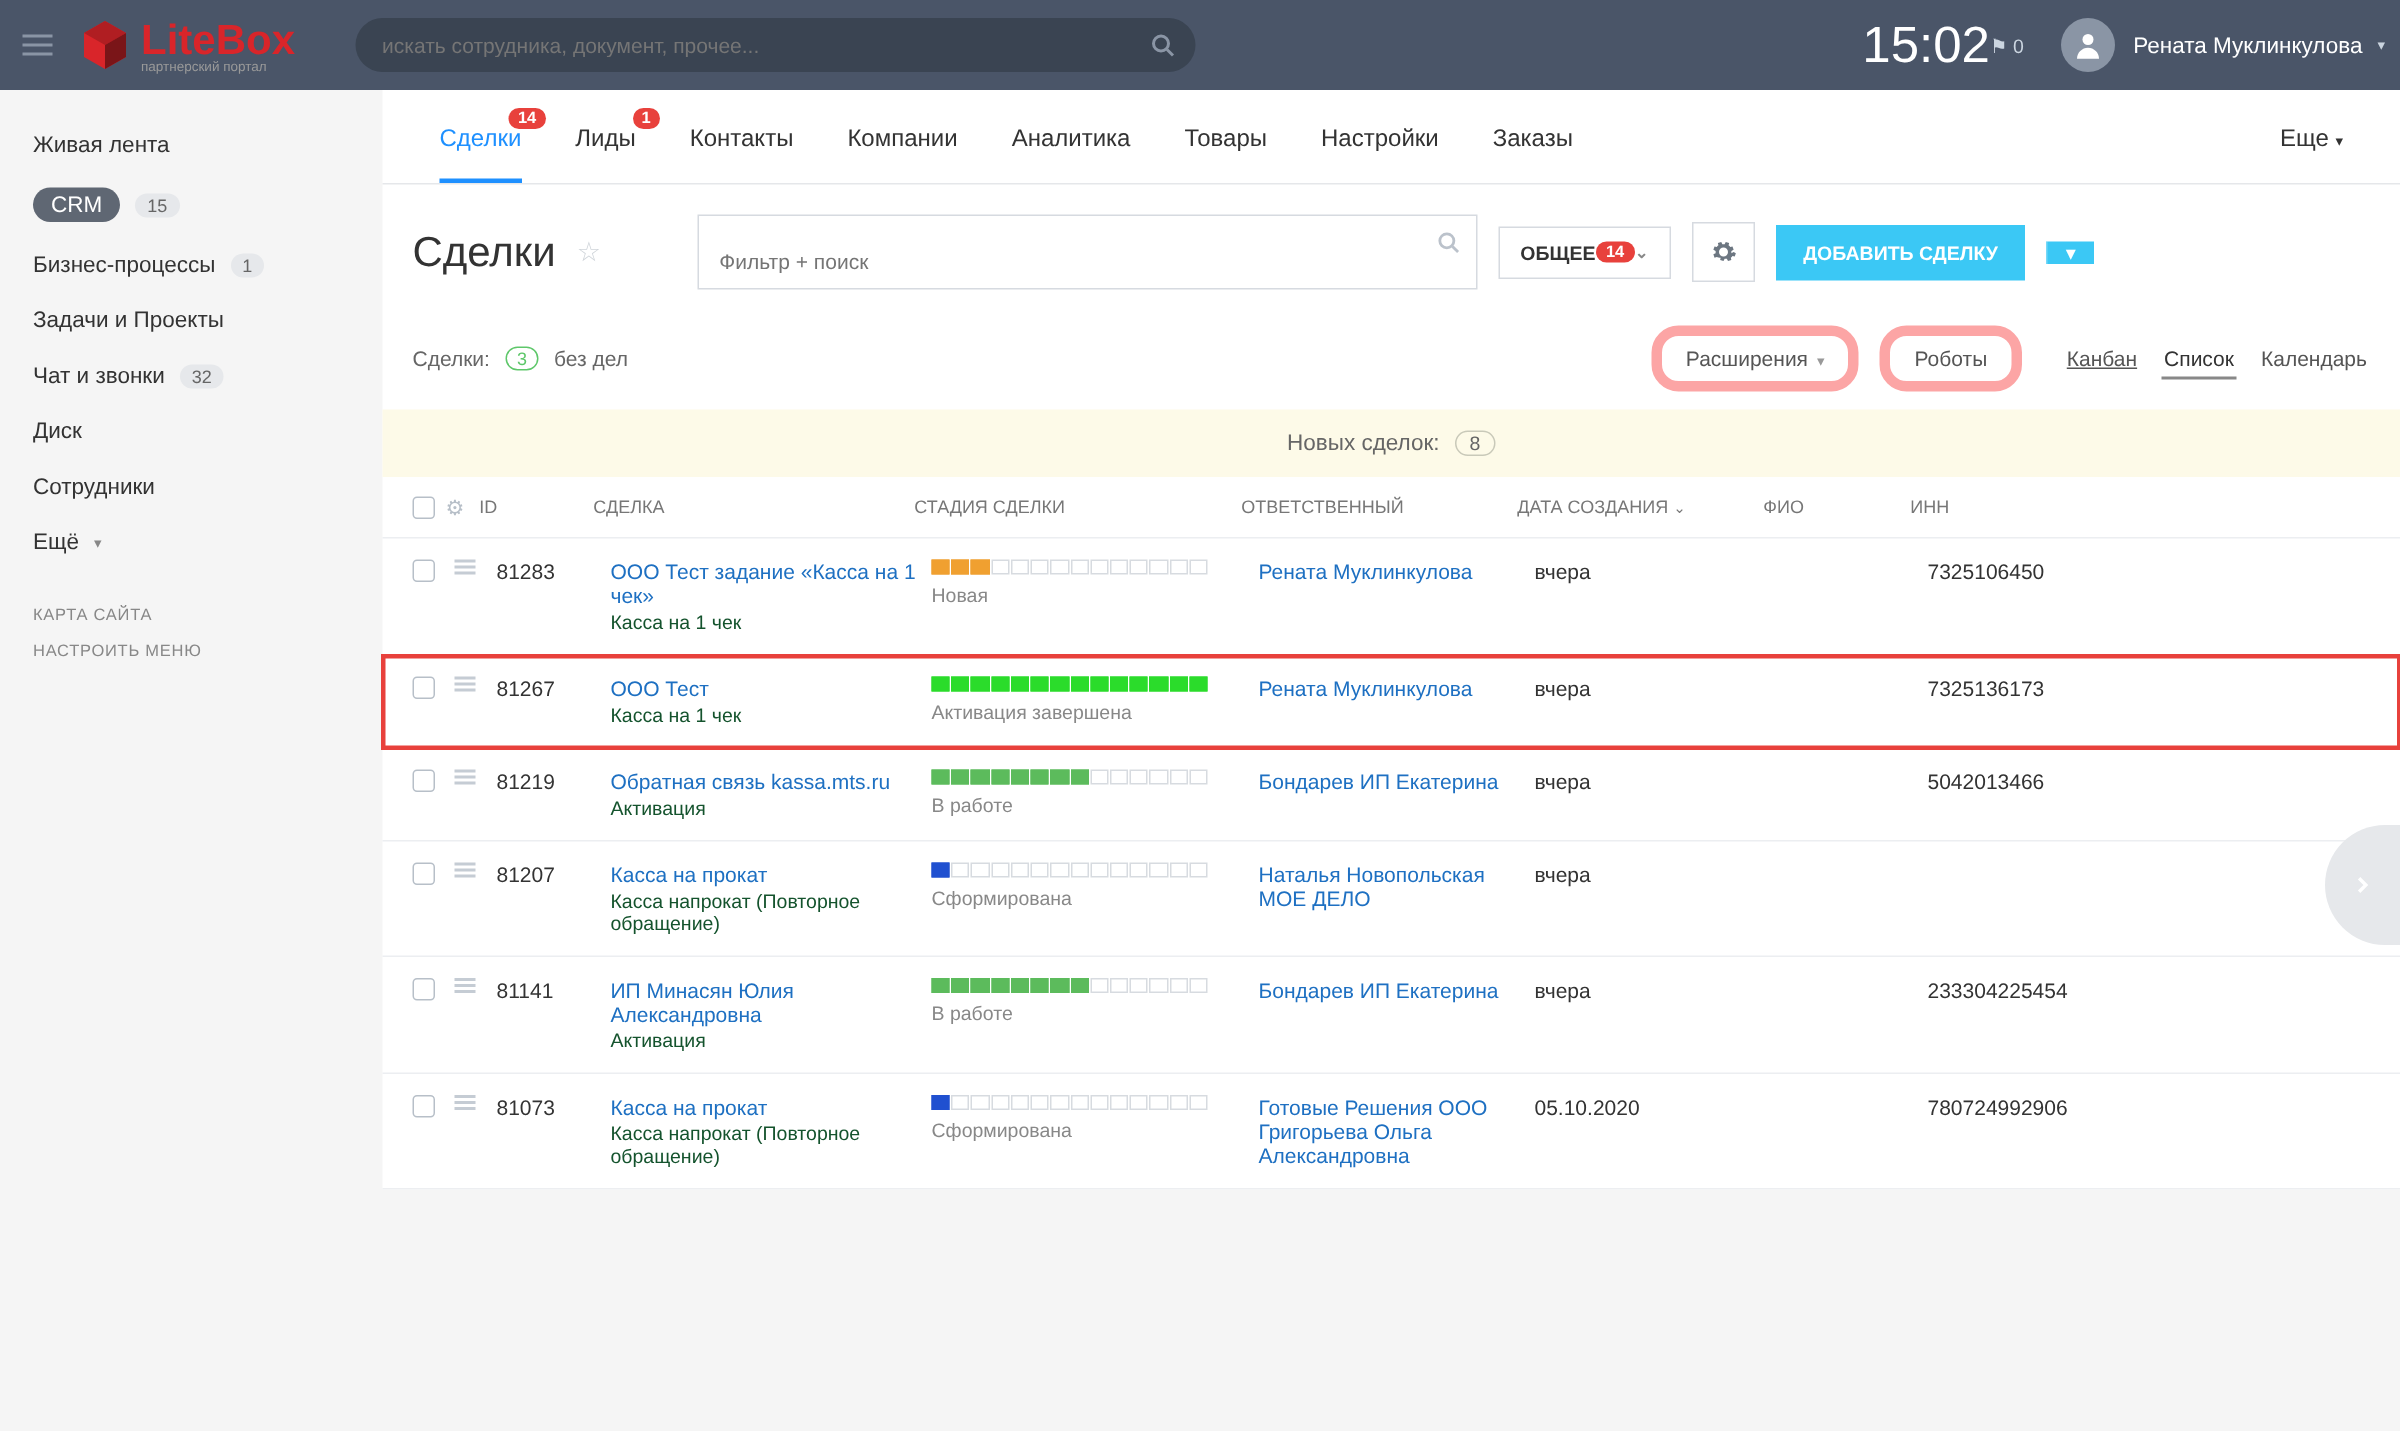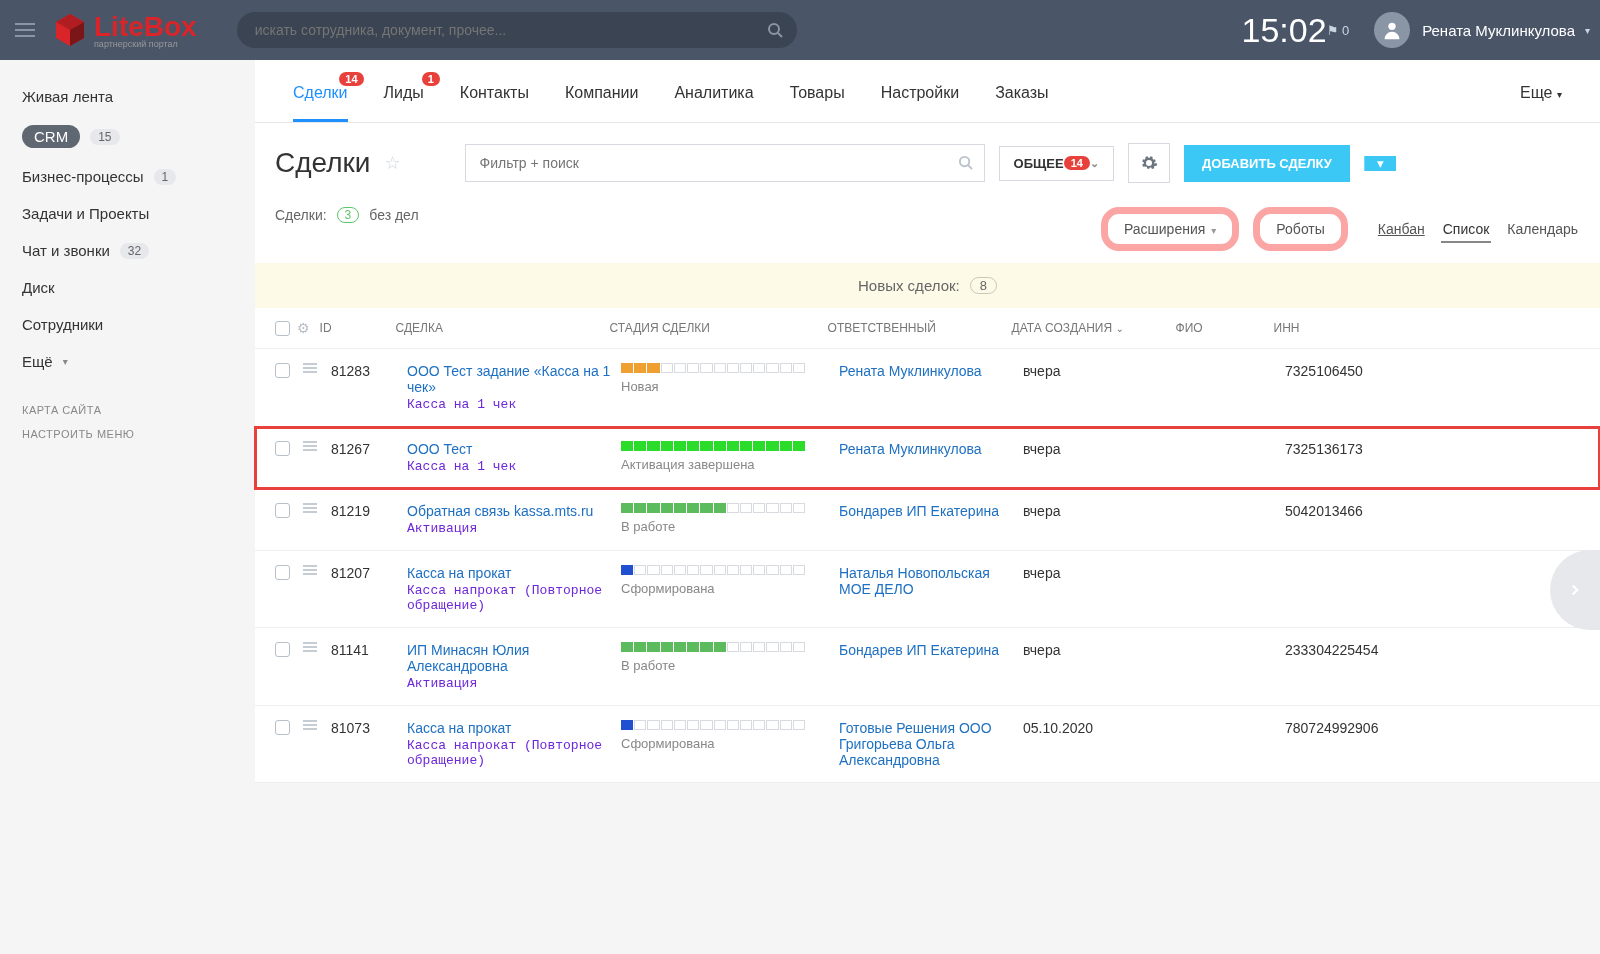--- a/index.html
+++ b/index.html
@@ -32,29 +32,29 @@
 .tabs { display: flex; border-bottom: 1px solid #e5e7ea; padding: 0 20px; align-items: center; }
 .tab { padding: 24px 18px 20px; font-size: 16px; color: #333; cursor: pointer; position: relative; }
 .tab.active { color: #1e90ff; }
 .tab.active::after { content: ""; position: absolute; bottom: 0; left: 18px; right: 18px; height: 3px; background: #1e90ff; }
 .tab .tbadge { position: absolute; top: 12px; right: 2px; background: #e8413c; color: #fff; border-radius: 9px; font-size: 11px; padding: 1px 6px; font-weight: bold; }
 
 .titlebar { display: flex; align-items: center; padding: 20px 20px 12px; gap: 14px; }
 .page-title { font-size: 28px; font-weight: 300; color: #333; }
 .star { color: #d0d5da; font-size: 18px; }
 .filter-box { flex: 1; max-width: 520px; position: relative; margin-left: 50px; }
-.filter-box input { width: 100%; border: 1px solid #d6dae0; padding: 10px 36px 10px 14px; font-size: 14px; color: #999; background: #fff; }
+.filter-box input { width: 100%; border: 1px solid #d6dae0; padding: 22px 36px 10px 14px; font-size: 14px; color: #999; background: #fff; }
 .filter-box .sicon { position: absolute; right: 12px; top: 11px; color: #bbc2cb; }
 .dropdown-btn { border: 1px solid #d6dae0; padding: 9px 14px; display: flex; align-items: center; gap: 0; font-weight: bold; font-size: 13px; cursor: pointer; }
 .dropdown-btn .obadge { background: #e8413c; color: #fff; border-radius: 9px; font-size: 11px; padding: 1px 7px; font-weight: bold; }
 .gear-btn { border: 1px solid #d6dae0; width: 42px; height: 40px; display: flex; align-items: center; justify-content: center; color: #6c7681; cursor: pointer; }
 .add-btn { background: #3bc8f5; color: #fff; padding: 11px 18px; font-weight: bold; font-size: 13px; border: none; cursor: pointer; }
 .add-split { background: #3bc8f5; color: #fff; width: 32px; border: none; border-left: 1px solid rgba(255,255,255,0.3); cursor: pointer; }
 
-.subbar { display: flex; align-items: flex-start; padding: 12px 20px; font-size: 14px; color: #666; gap: 10px; }
+.subbar { display: flex; align-items: center; padding: 12px 20px; font-size: 14px; color: #666; gap: 10px; }
 .subbar .cnt { border: 1px solid #5ec76a; color: #5ec76a; border-radius: 10px; padding: 0 7px; font-size: 12px; }
 .subbar-right { margin-left: auto; display: flex; align-items: center; gap: 14px; }
 .pill-btn { border: 7px solid #fca5a5; border-radius: 18px; padding: 7px 16px; font-size: 14px; color: #555; cursor: pointer; background: #fff; }
 .pill-btn .caret2 { font-size: 10px; margin-left: 6px; color: #999; }
 .view-link { color: #555; cursor: pointer; padding: 4px 2px; }
 .view-link.active { border-bottom: 2px solid #888; color: #333; }
 
 .newbar { background: #fdfae8; text-align: center; padding: 14px; font-size: 15px; color: #666; display: flex; justify-content: center; gap: 10px; }
 .newbar .nb { border: 1px solid #c9c9b9; border-radius: 11px; padding: 0 9px; font-size: 13px; }
 
@@ -68,21 +68,21 @@
 .col-date { width: 164px; }
 .col-fio { width: 98px; }
 .col-inn { width: 120px; }
 
 .trow { display: flex; padding: 14px 20px; border-bottom: 1px solid #eceef1; align-items: flex-start; font-size: 14px; }
 .trow.highlight { outline: 3px solid #e8413c; outline-offset: -2px; }
 .checkbox { width: 15px; height: 15px; border: 1.5px solid #b7bfc8; border-radius: 3px; }
 .draghandle { display: flex; flex-direction: column; gap: 2px; }
 .draghandle span { width: 14px; height: 2px; background: #c5ccd4; }
 .deal-link { color: #1e70c2; cursor: pointer; }
-.deal-sub { color: #6d28d9; font-size: 13px; margin-top: 2px; font-family: Liberation Mono, monospace; }
+.deal-sub { color: #14532d; font-size: 13px; margin-top: 2px; }
 .stage-bar { display: flex; gap: 1px; height: 10px; margin-bottom: 6px; width: 184px; }
 .stage-bar span { flex: 1; border: 1px solid #d7dbe0; background: #fff; }
 .stage-label { color: #888; font-size: 13px; }
 .resp-link { color: #1e70c2; cursor: pointer; }
 .floating-arrow { position: fixed; right: 0; top: 550px; width: 50px; height: 80px; background: #e6e8eb; border-radius: 40px 0 0 40px; display: flex; align-items: center; justify-content: center; color: #fff; font-size: 22px; }
 .gear-head { color: #b7bfc8; font-size: 14px; margin-left: -6px; margin-right: 10px; }
 </style>
 </head>
 <body>
 

